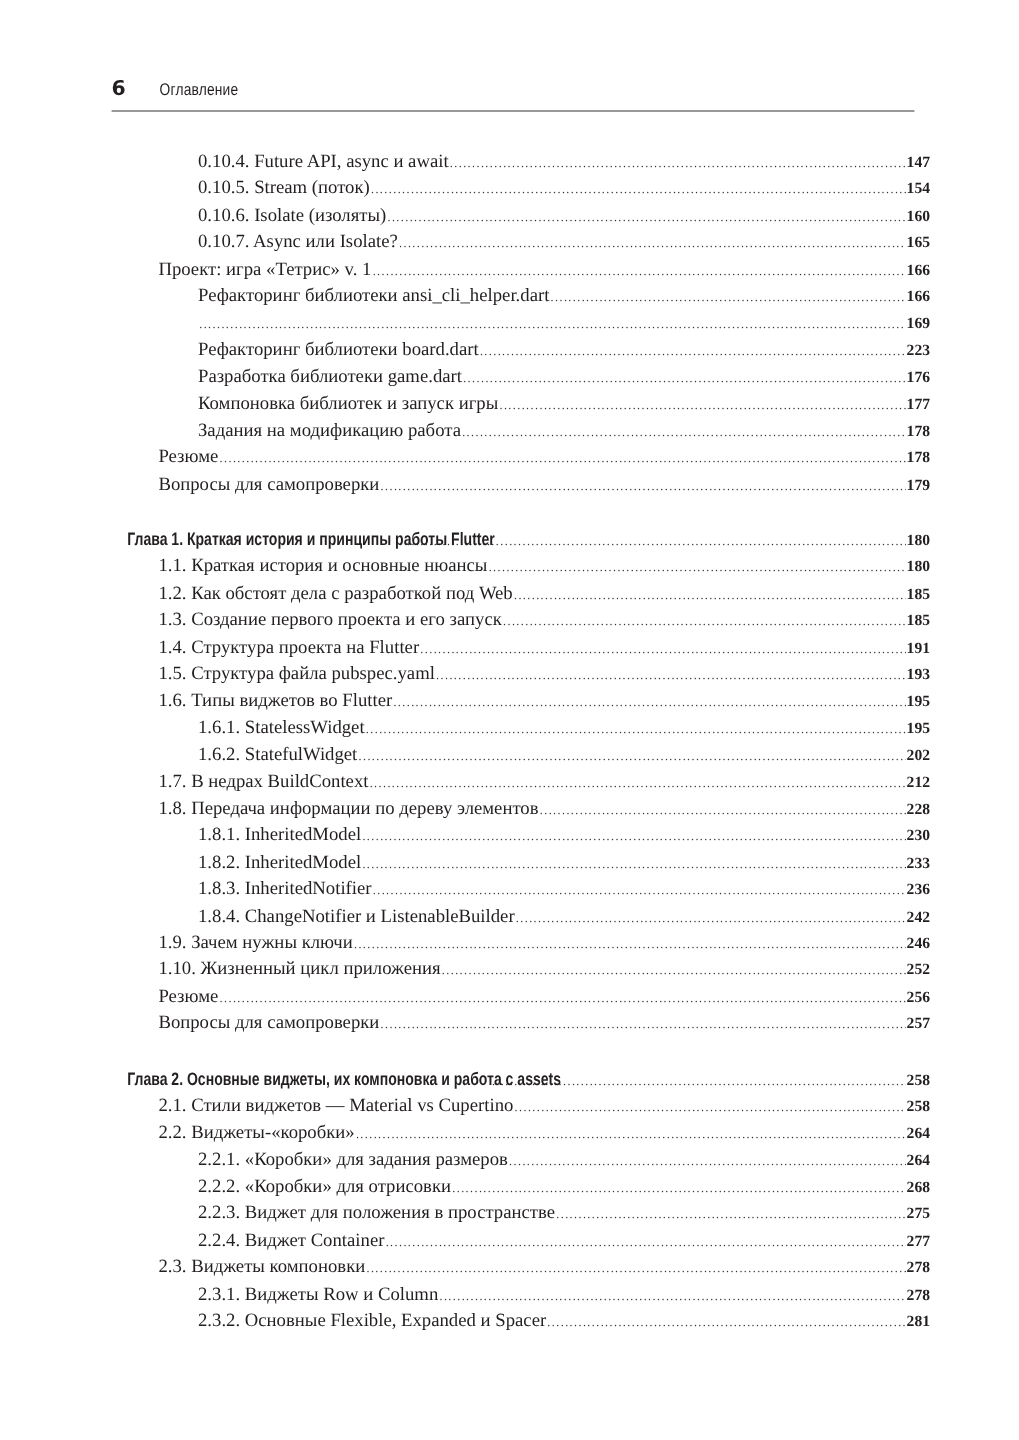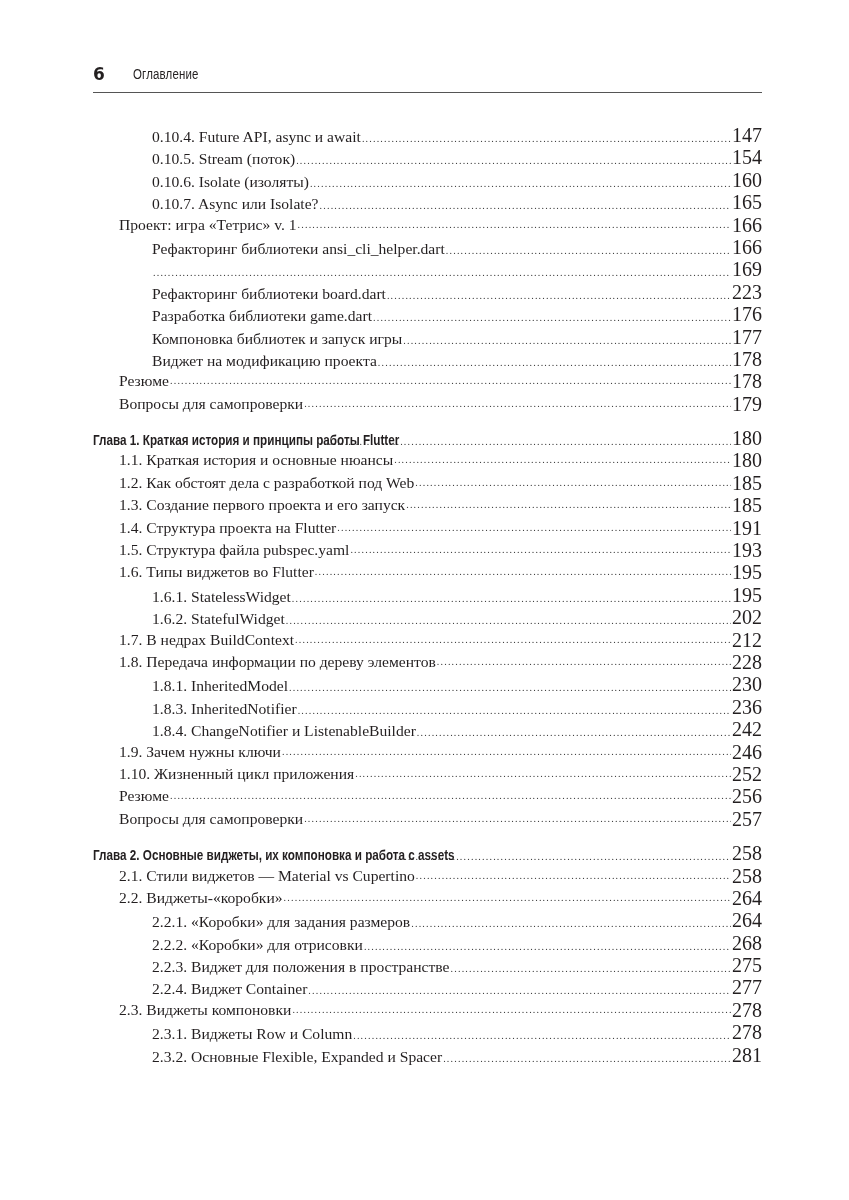--- a/index.html
+++ b/index.html
@@ -1,31 +1,31 @@
 <!DOCTYPE html>
 <html><head>
 <meta charset="utf-8">
 <style>
   html, body { margin: 0; padding: 0; background: #ffffff; }
   body { width: 849px; height: 1200px; position: relative; overflow: hidden; color: #231f20; }
   .header { position: absolute; left: 93px; top: 62px; width: 669px; height: 30px; border-bottom: 1px solid #555; }
   .page-num { position: absolute; left: 0; top: 2px; font-family: "DejaVu Sans", sans-serif; font-weight: bold; font-size: 17px; }
   .running-title { position: absolute; left: 40px; top: 4px; font-family: "Liberation Sans", sans-serif; font-size: 14px; transform: scaleX(0.82); transform-origin: left; letter-spacing: 0.2px; }
-  .toc { position: absolute; left: 93px; top: 124px; width: 669px; }
+  .toc { position: absolute; left: 106px; top: 124px; width: 669px; }
   .row { position: relative; display: flex; align-items: baseline; height: 22.4px; font-family: "Liberation Serif", serif; font-size: 15.6px; line-height: 22.4px; white-space: nowrap; }
   .row.l0 { padding-left: 0; }
-  .row.l1 { padding-left: 26px; align-items: center; }
+  .row.l1 { padding-left: 26px; }
   .row.l2 { padding-left: 59px; }
   .row.chapter { font-family: "Liberation Sans", sans-serif; font-weight: bold; }
   .row.chapter .title { display: inline-block; transform: scaleX(0.78); transform-origin: left; margin-right: -24%; font-size: 15px; }
-  .row.gap { margin-top: 12px; }
+  .row.gap { margin-top: 24px; }
   .title { flex: 0 0 auto; }
   .leader { flex: 1 1 auto; overflow: hidden; font-family: "Liberation Serif", serif; font-weight: normal; font-size: 10px; letter-spacing: 1.2px; color: #333; margin: 0 1px; }
   .leader::before { content: "................................................................................................................................................................................................................................"; }
-  .pg { flex: 0 0 auto; font-family: "Liberation Serif", serif; font-weight: normal; font-size: 20px; }
+  .pg { flex: 0 0 auto; font-family: "Liberation Serif", serif; font-weight: bold; font-size: 13px; }
 </style>
 </head>
 <body>
 
 <div class="header">
   <span class="page-num">6</span>
   <span class="running-title">Оглавление</span>
 </div>
 
 <div class="toc" id="toc">
@@ -72,21 +72,21 @@
       <span class="title">Разработка библиотеки game.dart</span>
       <span class="leader"></span>
       <span class="pg">176</span>
     </div>
     <div class="row l2">
       <span class="title">Компоновка библиотек и запуск игры</span>
       <span class="leader"></span>
       <span class="pg">177</span>
     </div>
     <div class="row l2">
-      <span class="title">Виджет на модификацию проекта</span>
+      <span class="title">Задания на модификацию работа</span>
       <span class="leader"></span>
       <span class="pg">178</span>
     </div>
     <div class="row l1">
       <span class="title">Резюме</span>
       <span class="leader"></span>
       <span class="pg">178</span>
     </div>
     <div class="row l1">
       <span class="title">Вопросы для самопроверки</span>
@@ -145,20 +145,25 @@
     </div>
     <div class="row l1">
       <span class="title">1.8.  Передача информации по дереву элементов</span>
       <span class="leader"></span>
       <span class="pg">228</span>
     </div>
     <div class="row l2">
       <span class="title">1.8.1. InheritedModel</span>
       <span class="leader"></span>
       <span class="pg">230</span>
+    </div>
+    <div class="row l2">
+      <span class="title">1.8.2. InheritedModel</span>
+      <span class="leader"></span>
+      <span class="pg">233</span>
     </div>
     <div class="row l2">
       <span class="title">1.8.3. InheritedNotifier</span>
       <span class="leader"></span>
       <span class="pg">236</span>
     </div>
     <div class="row l2">
       <span class="title">1.8.4. ChangeNotifier и ListenableBuilder</span>
       <span class="leader"></span>
       <span class="pg">242</span>

